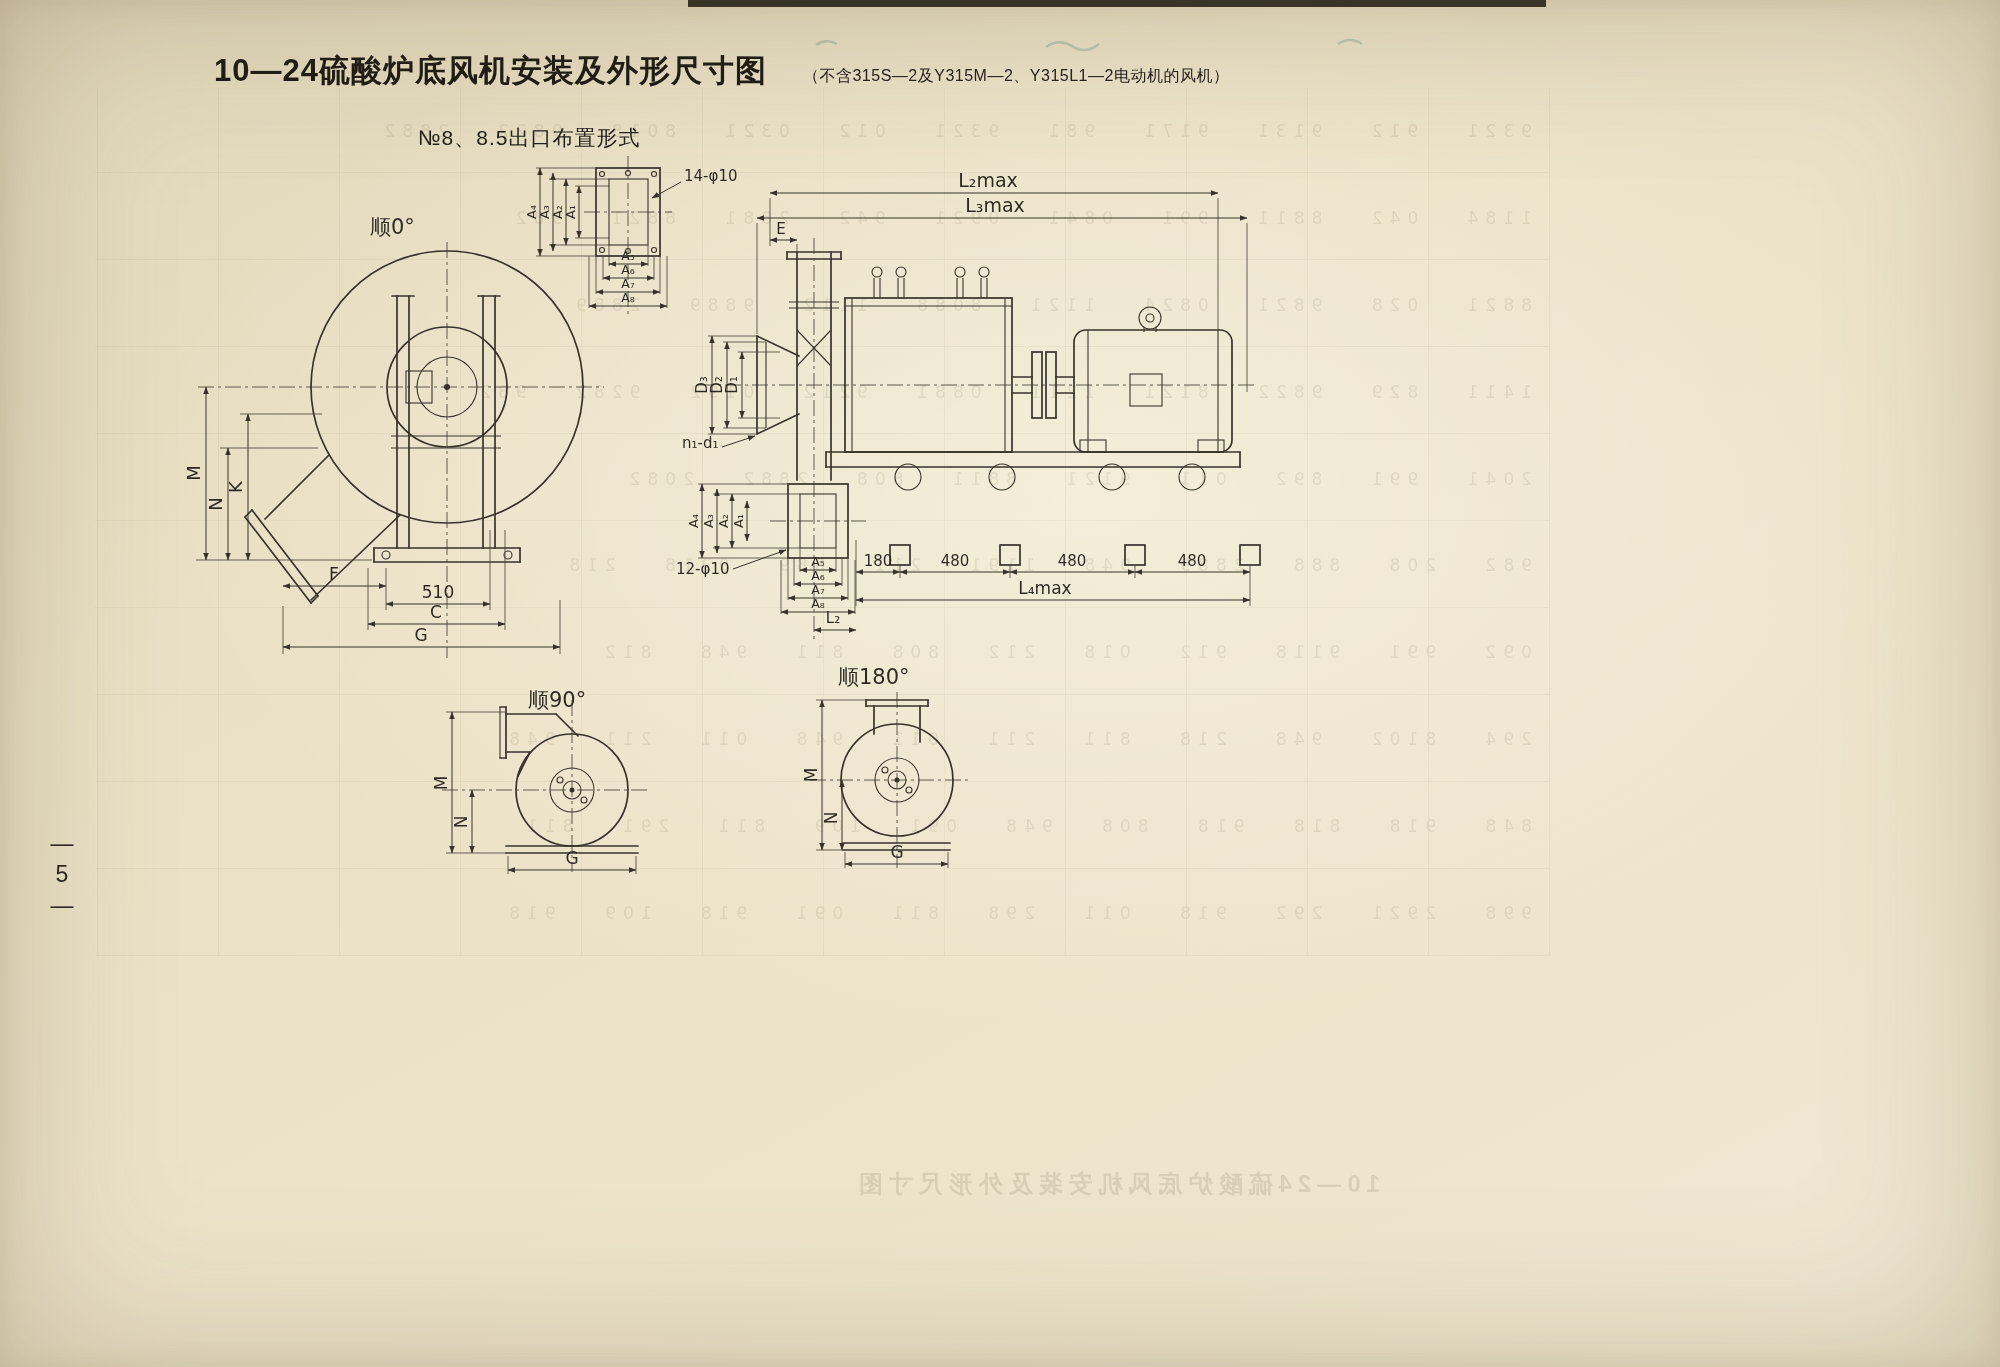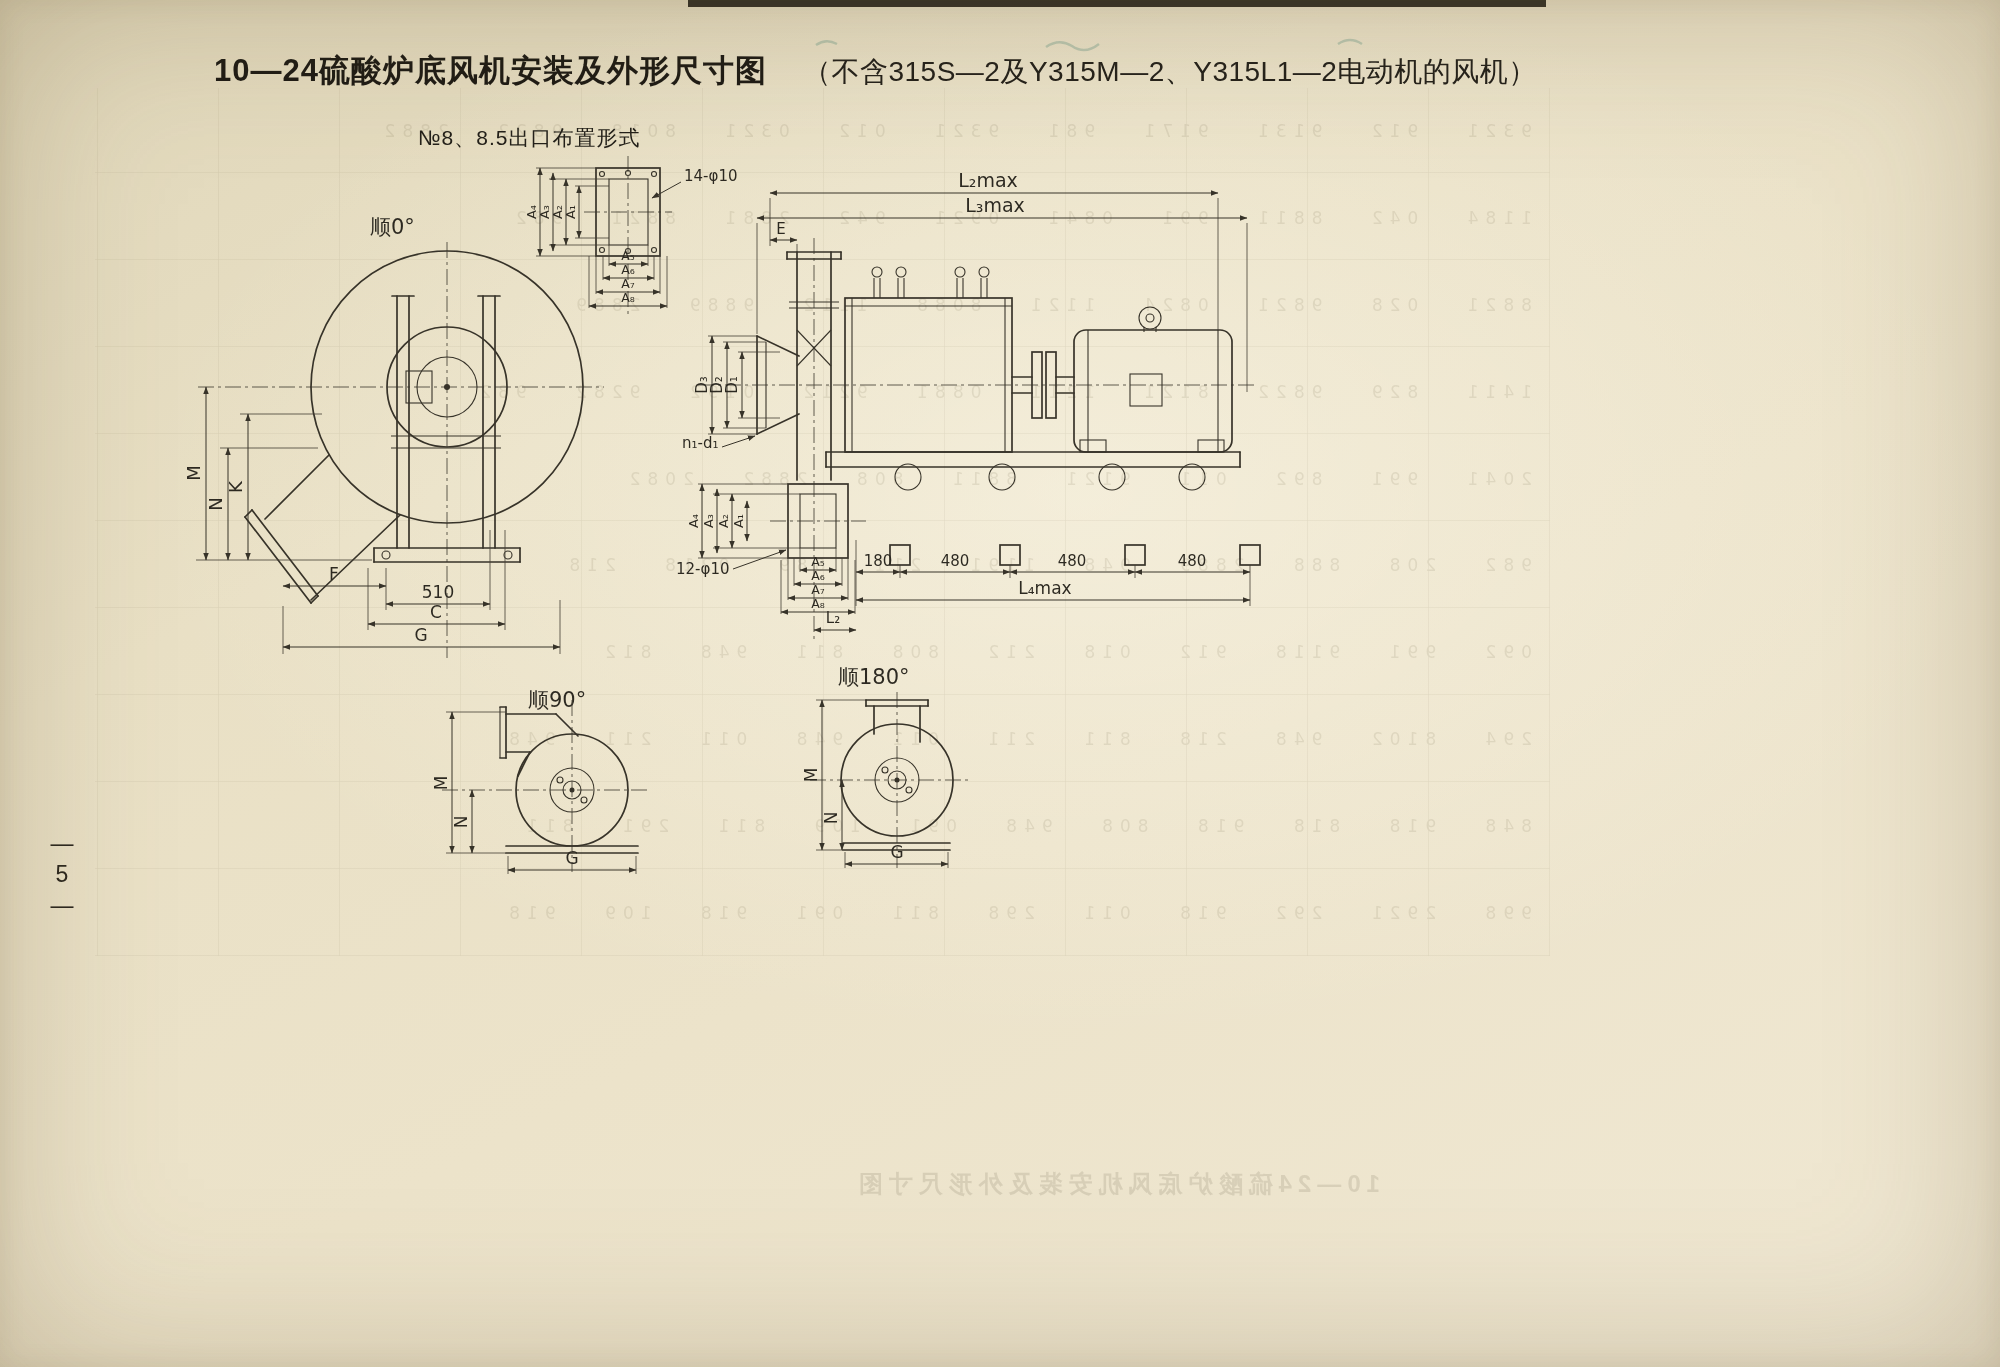--- a/index.html
+++ b/index.html
@@ -23,21 +23,21 @@
     word-spacing:30px;white-space:nowrap;overflow:hidden;padding-left:18px;
     font-family:"DejaVu Sans",sans-serif;}
   .bleed-caption{position:absolute;left:220px;top:1168px;width:1160px;opacity:.15;
     transform:scaleX(-1);filter:blur(.7px);font-size:24px;font-weight:bold;letter-spacing:6px;
     color:#5f5640;white-space:nowrap;}
   
   .pagenum{position:absolute;left:48px;top:830px;writing-mode:vertical-rl;text-orientation:upright;
     font-size:23px;letter-spacing:5px;color:#2a261e;}
   .hdr{position:absolute;left:214px;top:50px;display:flex;align-items:baseline;gap:36px;white-space:nowrap;}
   .title{font-size:31px;font-weight:bold;letter-spacing:1px;margin:0;color:#1d1a14;}
-  .note{font-size:28px;letter-spacing:.5px;color:#23201a;}
+  .note{font-size:16px;letter-spacing:.5px;color:#23201a;}
   .subtitle{position:absolute;left:418px;top:124px;font-size:21px;letter-spacing:1px;color:#23201a;}
   svg.draw{position:absolute;left:0;top:0;opacity:.95;}
   svg.draw .s{stroke:#2e2a21;stroke-width:1.7;fill:none;stroke-linecap:round;}
   svg.draw .s2{stroke:#2e2a21;stroke-width:1.1;fill:none;}
   svg.draw .d{stroke:#2e2a21;stroke-width:1;fill:none;}
   svg.draw .ld{stroke:#2e2a21;stroke-width:1;fill:none;}
   svg.draw .ht{stroke:#3a362c;stroke-width:.8;fill:none;}
   svg.draw .cl{stroke:#464135;stroke-width:.9;fill:none;stroke-dasharray:16 4 3 4;}
   svg.draw text{fill:#221f18;font-family:"DejaVu Sans",sans-serif;text-anchor:middle;}
   svg.draw text.start{text-anchor:start;}

